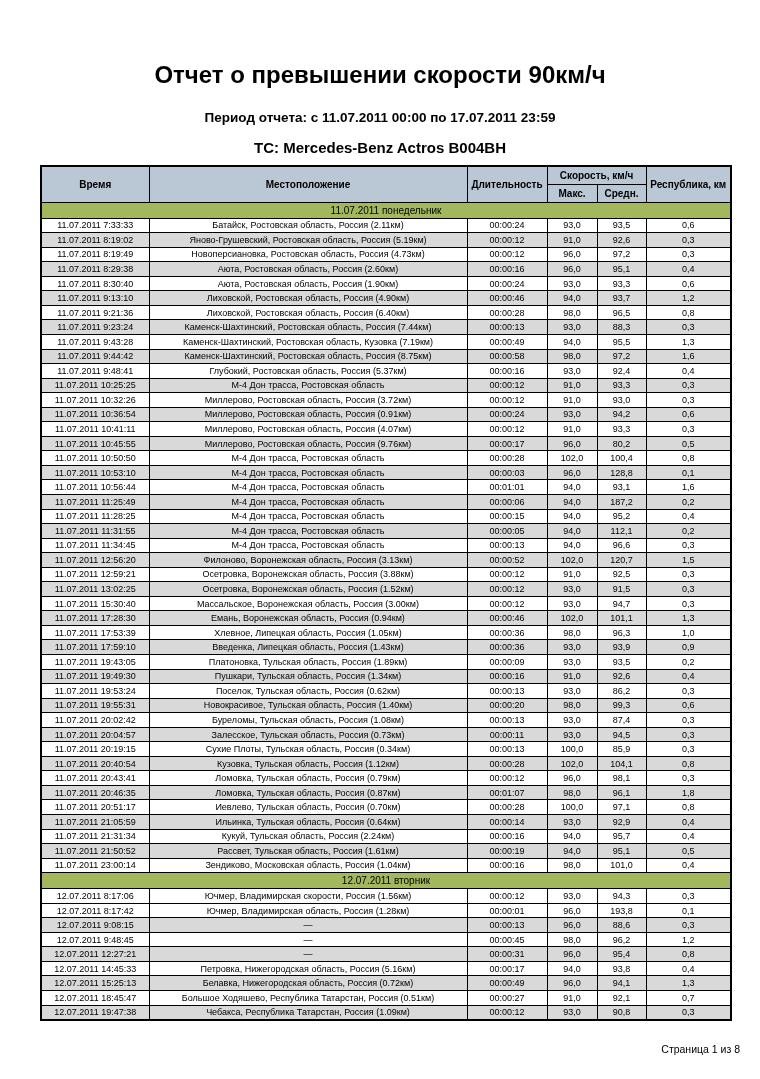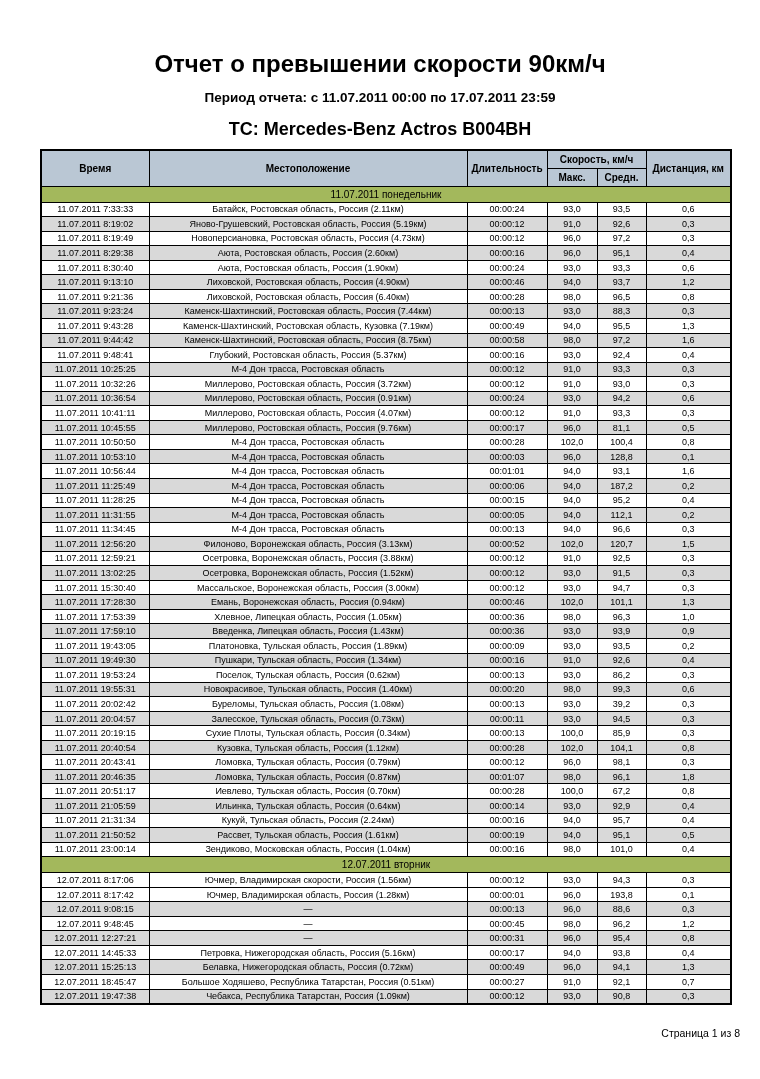--- a/index.html
+++ b/index.html
@@ -1,20 +1,20 @@
 <!DOCTYPE html>
 <html style="--header-bg: #bac7d4; --section-bg: #a3b85c; --row-alt: #d9d9d9;"><head>
 <meta charset="utf-8">
 <style>
   html,body{margin:0;padding:0;background:#fff;}
   body{width:760px;height:1079px;font-family:"Liberation Sans",sans-serif;color:#000;overflow:hidden;}
   .page{position:relative;width:760px;height:1079px;background:#fff;}
-  .title{text-align:center;font-weight:bold;font-size:24px;line-height:1.15;margin:0;padding-top:50px;}
-  .subtitle{text-align:center;font-weight:bold;font-size:13.5px;margin-top:12px;}
-  .vehicle{text-align:center;font-weight:bold;font-size:18px;margin-top:14px;}
+  .title{text-align:center;font-weight:bold;font-size:24px;line-height:1.15;margin:11px;padding-top:50px;}
+  .subtitle{text-align:center;font-weight:bold;font-size:13.5px;margin-top:21px;}
+  .vehicle{text-align:center;font-weight:bold;font-size:15px;margin-top:14px;}
   table.report{border-collapse:collapse;table-layout:fixed;width:690px;margin:9px 0 0 40px;border:2px solid #000;}
   table.report th, table.report td{border:1px solid #000;overflow:hidden;white-space:nowrap;}
   thead th{background:var(--header-bg);font-size:10px;font-weight:bold;text-align:center;padding:0 1px;height:17px;}
   tbody td{font-size:9px;text-align:center;padding:0 2px;height:13.55px;background:#fff;}
   tr.section-row td{background:var(--section-bg);font-weight:normal;font-size:10px;height:15px;}
   tr.shade td{background:var(--row-alt);}
   .col-time{width:108px;}
   .col-loc{width:318px;}
   .col-dur{width:80px;}
   .col-max{width:50px;}
@@ -41,21 +41,21 @@
       <col class="col-max">
       <col class="col-avg">
       <col class="col-dist">
     </colgroup>
     <thead>
       <tr>
         <th rowspan="2">Время</th>
         <th rowspan="2">Местоположение</th>
         <th rowspan="2">Длительность</th>
         <th colspan="2">Скорость, км/ч</th>
-        <th rowspan="2">Дистанция, км</th>
+        <th rowspan="2">Республика, км</th>
       </tr>
       <tr>
         <th>Макс.</th>
         <th>Средн.</th>
       </tr>
     </thead>
     <tbody id="table-body">
         <tr class="section-row">
           <td colspan="6">11.07.2011 понедельник</td>
         </tr>
@@ -177,21 +177,21 @@
           <td>00:00:12</td>
           <td>91,0</td>
           <td>93,3</td>
           <td>0,3</td>
         </tr>
         <tr class="shade">
           <td>11.07.2011 10:45:55</td>
           <td>Миллерово, Ростовская область, Россия (9.76км)</td>
           <td>00:00:17</td>
           <td>96,0</td>
-          <td>81,1</td>
+          <td>80,2</td>
           <td>0,5</td>
         </tr>
         <tr>
           <td>11.07.2011 10:50:50</td>
           <td>М-4 Дон трасса, Ростовская область</td>
           <td>00:00:28</td>
           <td>102,0</td>
           <td>100,4</td>
           <td>0,8</td>
         </tr>
@@ -329,21 +329,21 @@
           <td>00:00:20</td>
           <td>98,0</td>
           <td>99,3</td>
           <td>0,6</td>
         </tr>
         <tr>
           <td>11.07.2011 20:02:42</td>
           <td>Буреломы, Тульская область, Россия (1.08км)</td>
           <td>00:00:13</td>
           <td>93,0</td>
-          <td>39,2</td>
+          <td>87,4</td>
           <td>0,3</td>
         </tr>
         <tr class="shade">
           <td>11.07.2011 20:04:57</td>
           <td>Залесское, Тульская область, Россия (0.73км)</td>
           <td>00:00:11</td>
           <td>93,0</td>
           <td>94,5</td>
           <td>0,3</td>
         </tr>
@@ -377,21 +377,21 @@
           <td>00:01:07</td>
           <td>98,0</td>
           <td>96,1</td>
           <td>1,8</td>
         </tr>
         <tr>
           <td>11.07.2011 20:51:17</td>
           <td>Иевлево, Тульская область, Россия (0.70км)</td>
           <td>00:00:28</td>
           <td>100,0</td>
-          <td>67,2</td>
+          <td>97,1</td>
           <td>0,8</td>
         </tr>
         <tr class="shade">
           <td>11.07.2011 21:05:59</td>
           <td>Ильинка, Тульская область, Россия (0.64км)</td>
           <td>00:00:14</td>
           <td>93,0</td>
           <td>92,9</td>
           <td>0,4</td>
         </tr>

